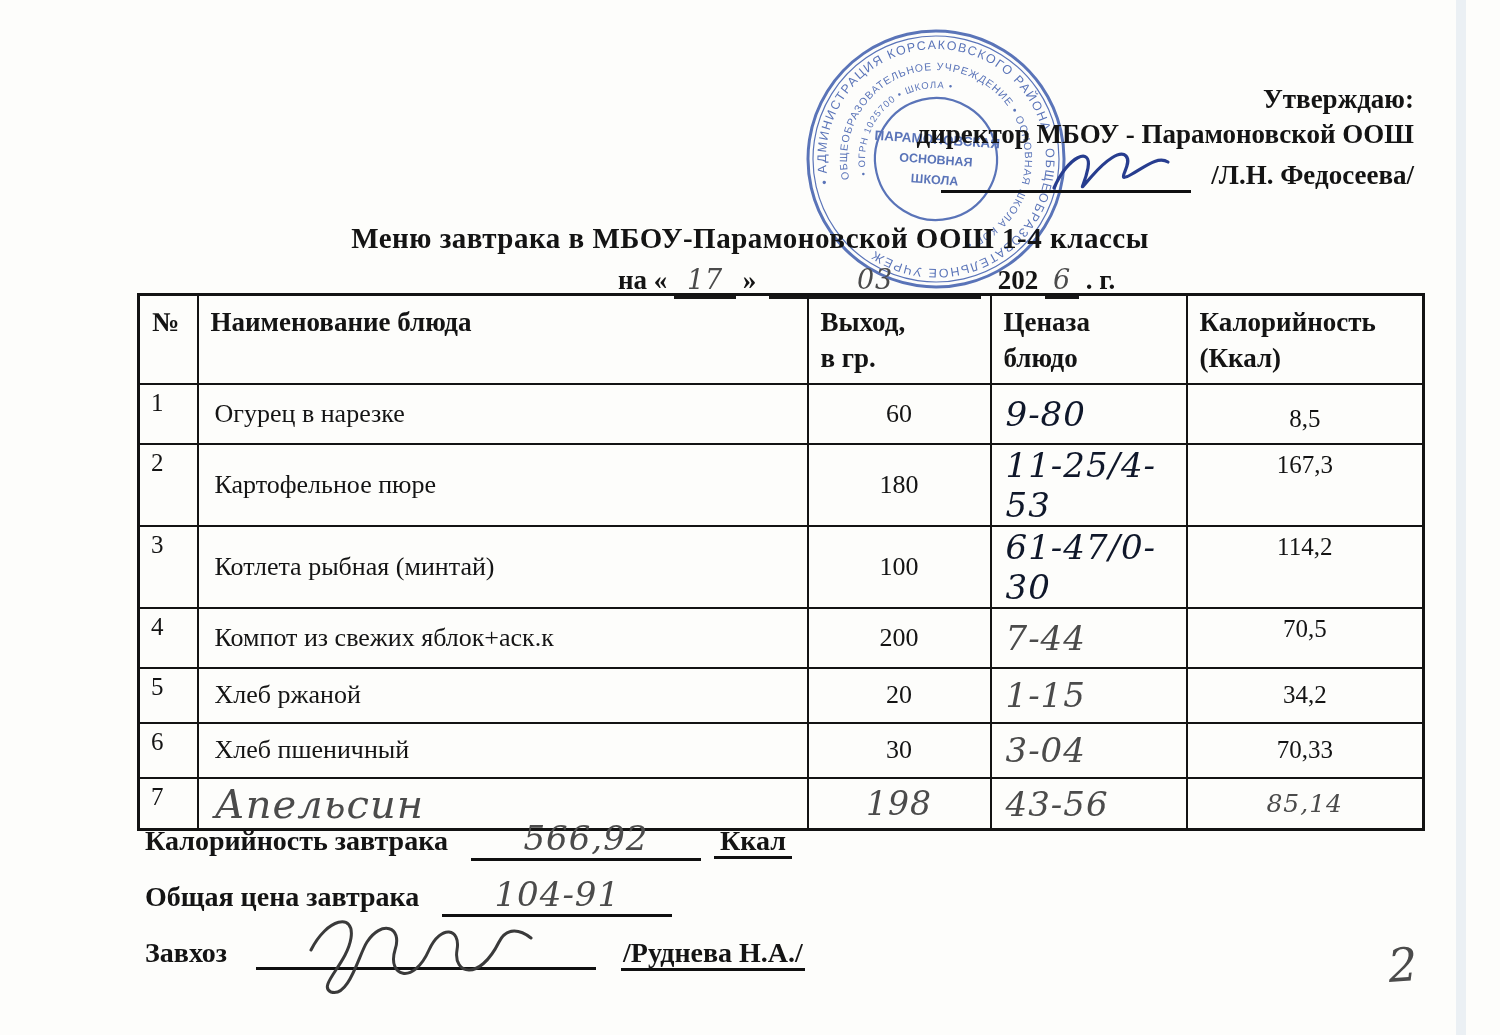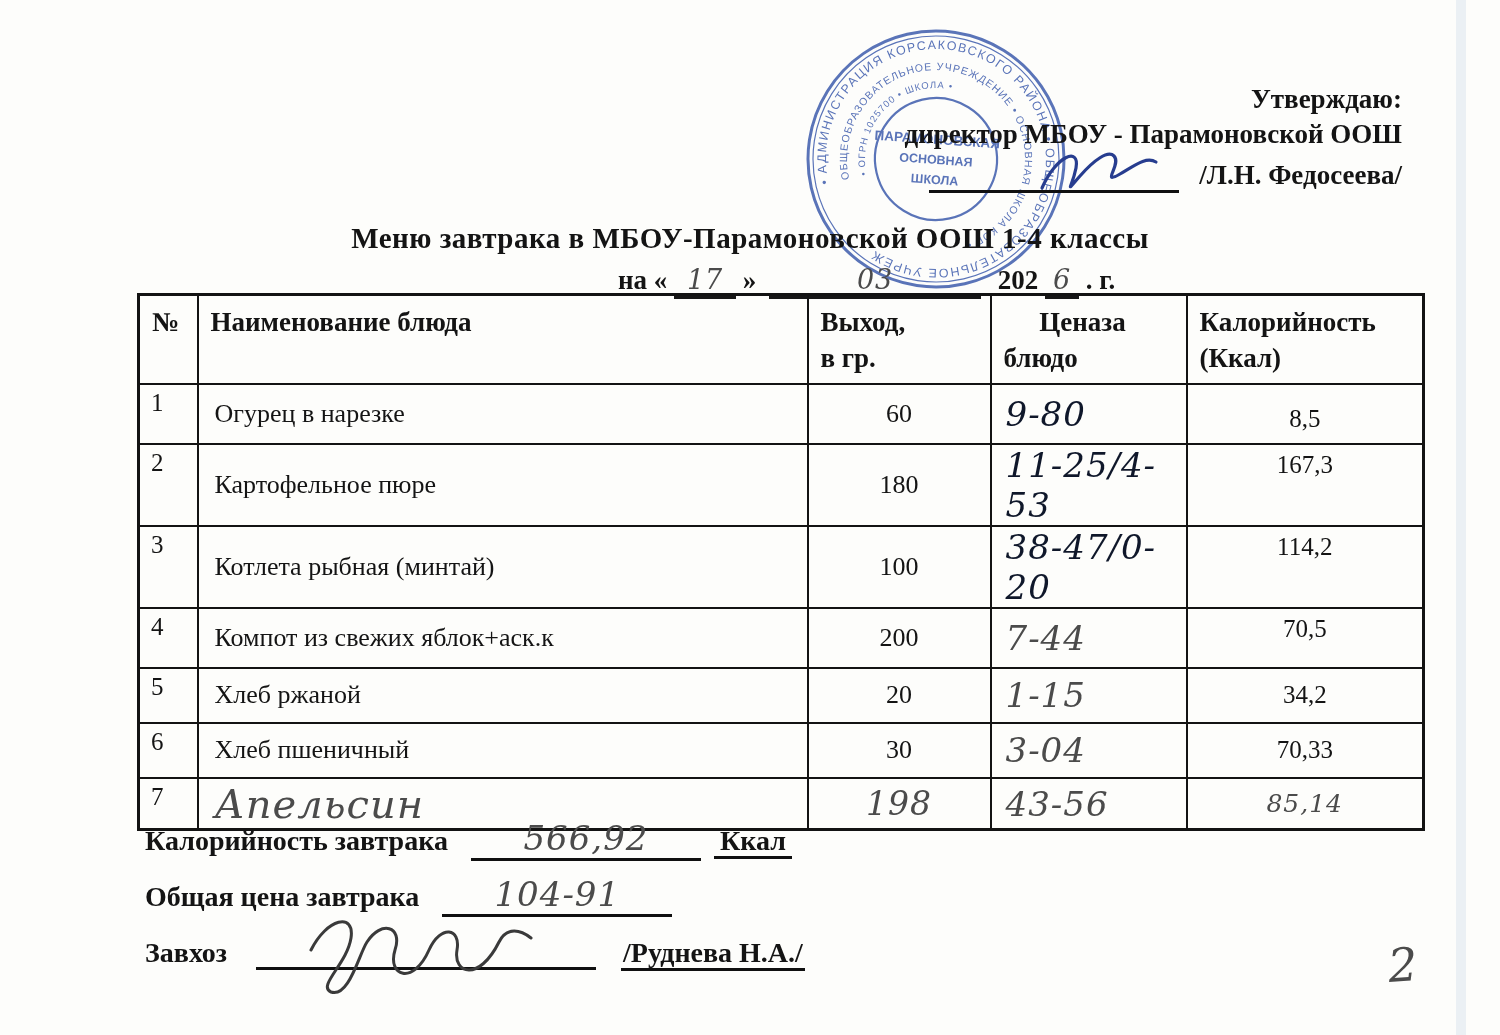--- a/index.html
+++ b/index.html
@@ -18,21 +18,21 @@
   .stamp {
     position:absolute; left:793px; top:16px; width:286px; height:286px;
     transform:rotate(-13deg); opacity:.78;
   }
   .stamp svg { width:100%; height:100%; }
   .stamp text { fill:#2d4ea6; font-family:"Liberation Sans", sans-serif; }
   .stamp circle { stroke:#2d4ea6; fill:none; }
 
   
   .approval {
-    position:absolute; top:82px; right:98px; text-align:right;
+    position:absolute; top:82px; right:86px; text-align:right;
     font-weight:bold; font-size:27px; line-height:1.28;
   }
   .approval-sign-row { margin-top:6px; white-space:nowrap; }
   .sig-line {
     display:inline-block; width:250px; height:36px; position:relative;
     border-bottom:3px solid #101010; vertical-align:bottom; margin-right:14px;
   }
   .sig-line svg { position:absolute; left:105px; bottom:-10px; }
 
   
@@ -72,21 +72,21 @@
     border-collapse:collapse; table-layout:fixed;
     font-size:26px;
   }
   table.menu, table.menu th, table.menu td { border:2px solid #131313; }
   table.menu { border-width:3px; }
   table.menu th {
     font-weight:bold; text-align:left; vertical-align:top;
     padding:8px 6px 6px 12px; height:80px; font-size:27px; line-height:1.35;
   }
   th.h-num { text-align:center; padding-left:0; }
-  .just-row { display:flex; justify-content:center; padding-right:18px; }
+  .just-row { display:flex; justify-content:flex-start; padding-right:18px; }
   td { height:60px; }
   td.c-num { vertical-align:top; text-align:left; padding:4px 0 0 11px; font-size:25px; }
   td.c-name { padding-left:16px; vertical-align:middle; }
   td.c-out { text-align:center; vertical-align:middle; }
   td.c-price { padding-left:14px; vertical-align:middle; font-size:34px; }
   td.c-kcal { text-align:center; vertical-align:middle; font-size:25px; }
   td.kc-low { vertical-align:bottom; padding-bottom:10px; }
   td.kc-hi  { vertical-align:top; padding-top:6px;border-radius:28px; }
   tr.row-last td { height:52px; }
   tr.row-5 td, tr.row-6 td { height:55px; }
@@ -213,21 +213,21 @@
         <td class="c-num">2</td>
         <td class="c-name">Картофельное пюре</td>
         <td class="c-out">180</td>
         <td class="c-price hw ink">11-25/4-53</td>
         <td class="c-kcal kc-hi">167,3</td>
       </tr>
       <tr>
         <td class="c-num">3</td>
         <td class="c-name">Котлета рыбная (минтай)</td>
         <td class="c-out">100</td>
-        <td class="c-price hw ink">38-47/0-20</td>
+        <td class="c-price hw ink">61-47/0-30</td>
         <td class="c-kcal kc-hi">114,2</td>
       </tr>
       <tr>
         <td class="c-num">4</td>
         <td class="c-name">Компот из свежих яблок+аск.к</td>
         <td class="c-out">200</td>
         <td class="c-price hw pencil">7-44</td>
         <td class="c-kcal kc-hi">70,5</td>
       </tr>
       <tr class="row-5">

